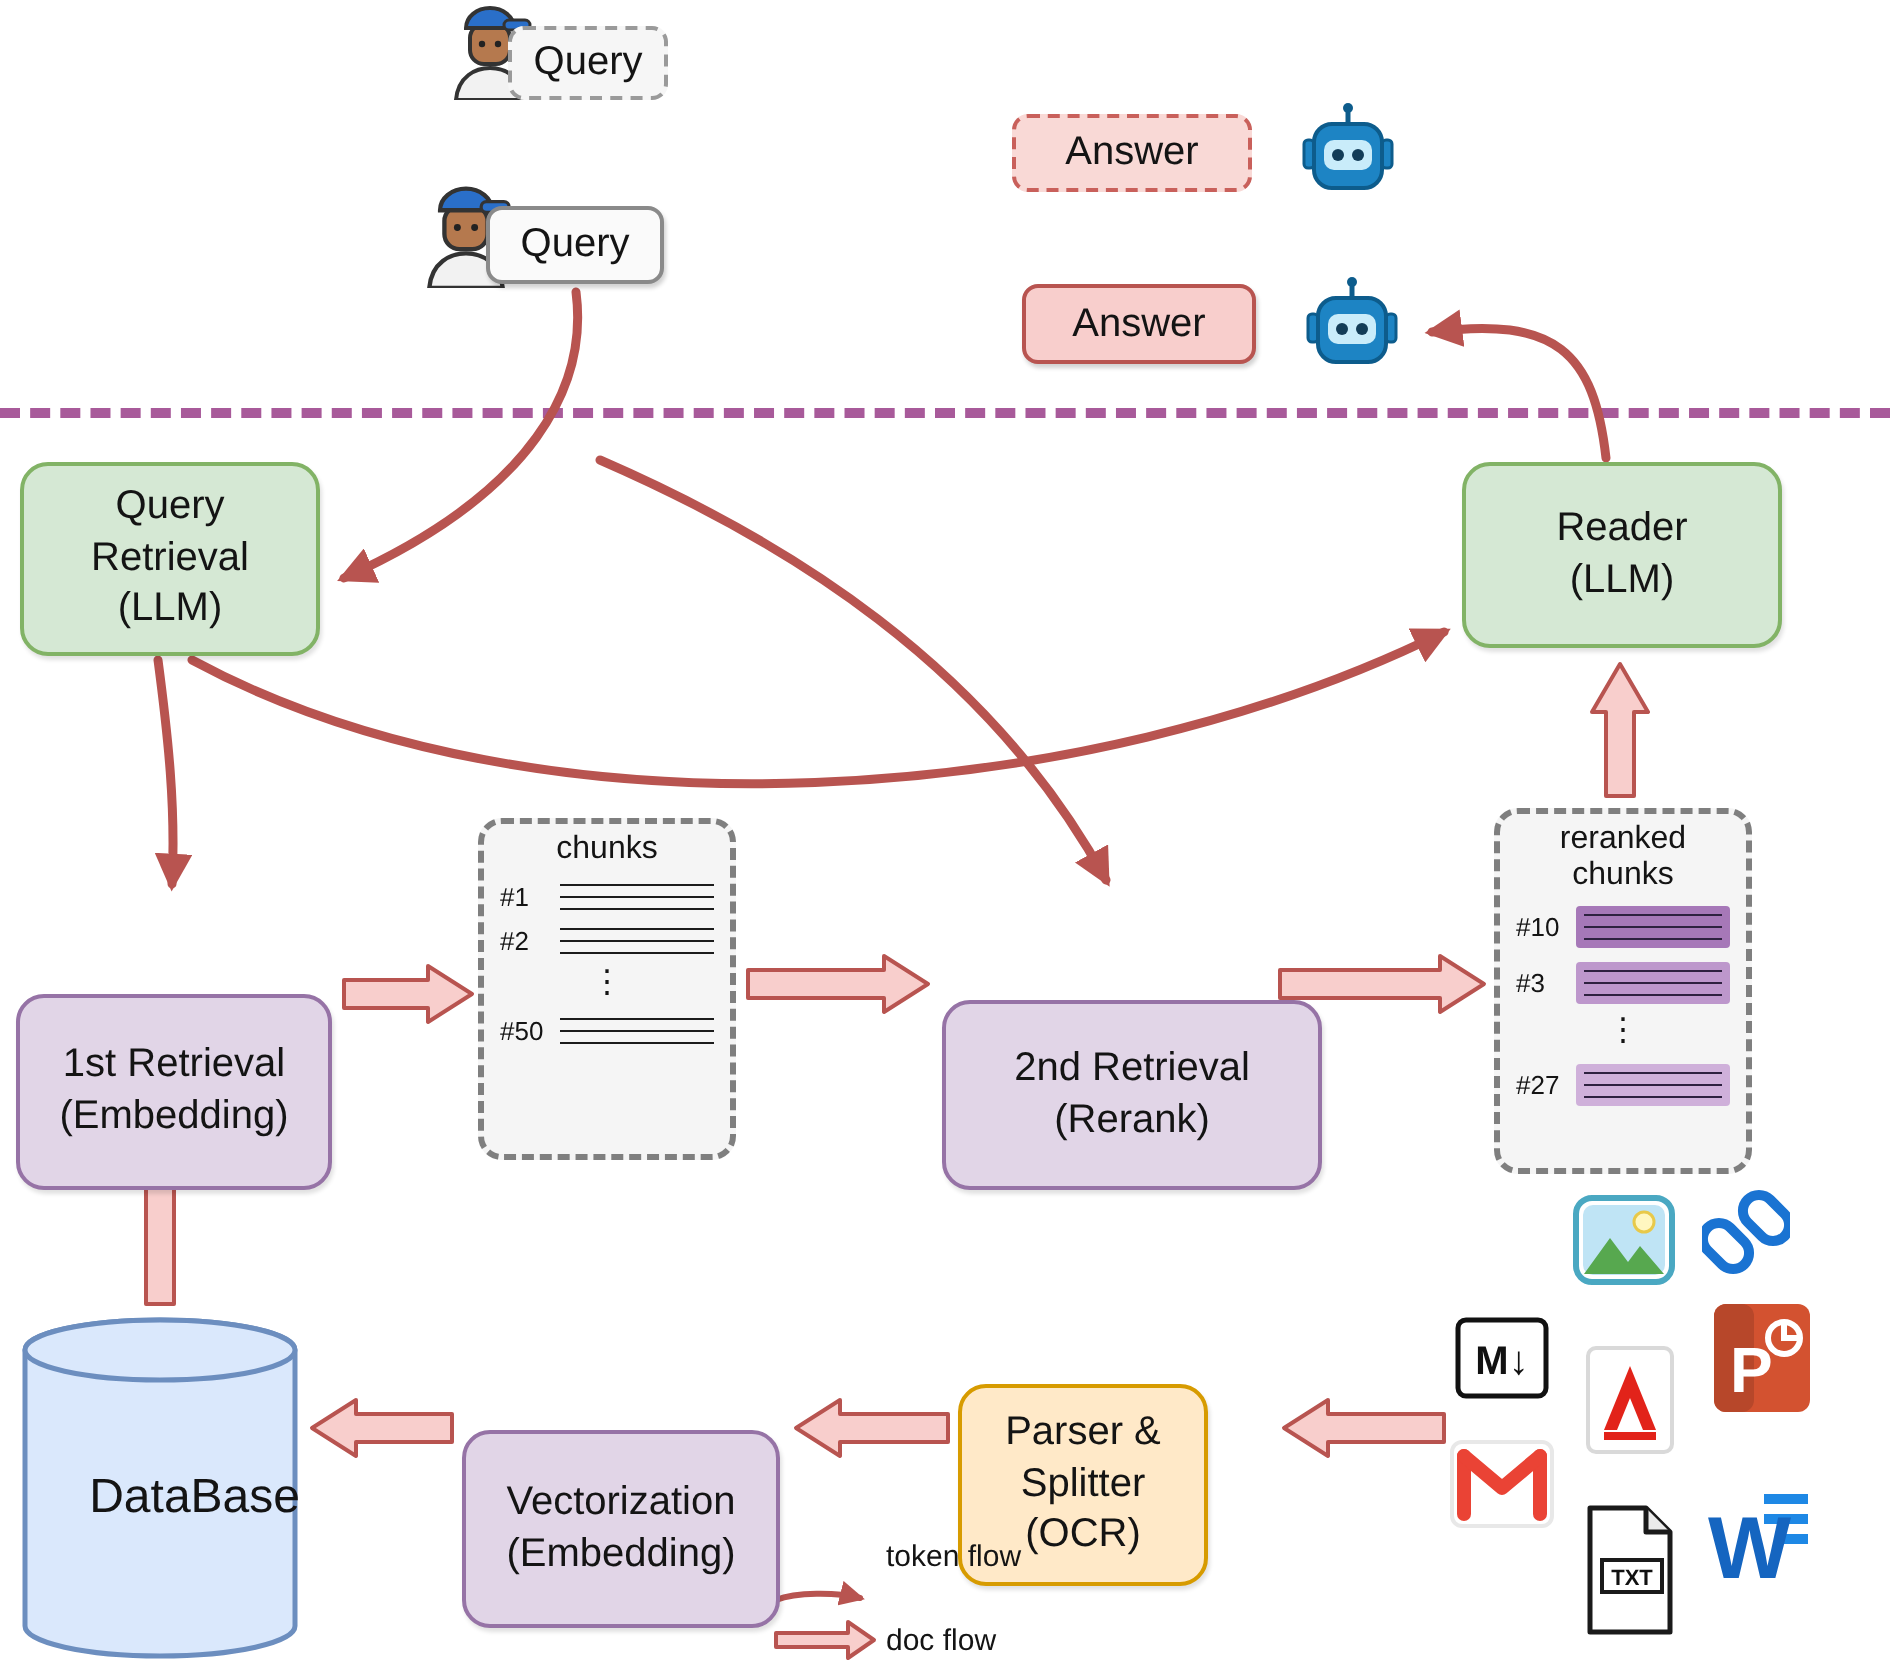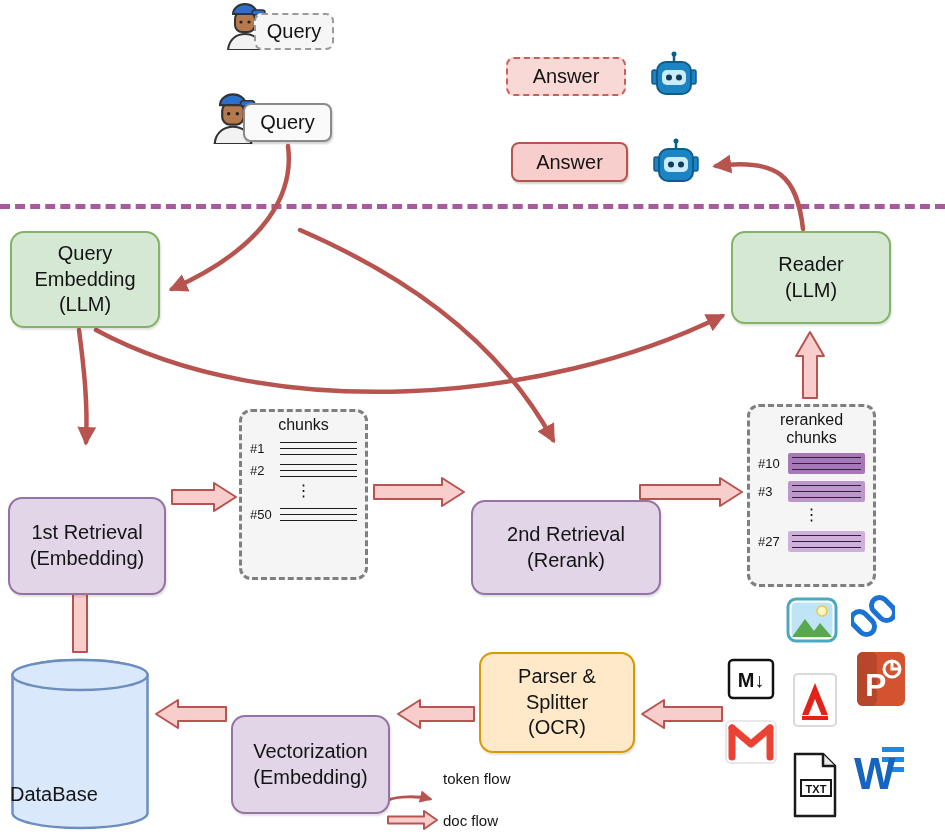--- a/index.html
+++ b/index.html
@@ -35,22 +35,22 @@
   .clines i{display:block;border-top:1.8px solid #1c1c1c;margin:5px 0 0;}
   .clines i:first-child{margin-top:0;}
   .cdots{text-align:center;font-size:16px;margin-top:3px;}
   .rr-bar{flex:1;padding:4px 4px;border-radius:2px;}
   .rr-bar i{display:block;border-top:1.8px solid #2e2140;margin:5px 0 0;}
   .rr-bar i:first-child{margin-top:0;}
   .bar-1{background:#a678b8;}
   .bar-2{background:#bd97cc;}
   .bar-3{background:#cfb0da;}
 
-  .db-label{position:absolute;left:10px;top:735px;width:140px;text-align:left;
-            font-size:20px;z-index:4;margin-top:48px;}
+  .db-label{position:absolute;left:10px;top:735px;width:140px;text-align:right;
+            font-size:24px;z-index:4;}
   .legend-label{position:absolute;z-index:3;font-size:15px;}
 </style>
 </head>
 <body>
 
 <div class="stage">
 
   <div class="separator"></div>
 
   <svg class="arrows" width="945" height="837" viewBox="0 0 945 837">
@@ -137,21 +137,21 @@
       <rect x="41" y="20" width="5" height="14" rx="2" fill="#1d84c4" stroke="#0d5c8c" stroke-width="1.5"></rect>
       <rect x="7" y="12" width="34" height="32" rx="9" fill="#1d84c4" stroke="#0d5c8c" stroke-width="2"></rect>
       <rect x="12" y="20" width="24" height="15" rx="5" fill="#c9ecfa"></rect>
       <circle cx="19" cy="27.5" r="3" fill="#123c57"></circle>
         <circle cx="29" cy="27.5" r="3" fill="#123c57"></circle>
     </svg>
   </span>
 
   <div class="node green" style="left:10px;top:231px;width:150px;height:97px">
     <span>Query</span>
-    <span>Embedding</span>
+    <span>Retrieval</span>
     <span>(LLM)</span>
   </div>
 
   <div class="node green" style="left:731px;top:231px;width:160px;height:93px">
     <span>Reader</span>
     <span>(LLM)</span>
   </div>
 
   <div class="node purple" style="left:8px;top:451px;width:158px;height:98px">
     <span>1st Retrieval</span>
@@ -161,21 +161,21 @@
   <div class="node purple" style="left:471px;top:454px;width:190px;height:95px">
     <span>2nd Retrieval</span>
     <span>(Rerank)</span>
   </div>
 
   <div class="node purple" style="left:231px;top:669px;width:159px;height:99px">
     <span>Vectorization</span>
     <span>(Embedding)</span>
   </div>
 
-  <div class="node orange" style="left:479px;top:652px;width:156px;height:101px">
+  <div class="node orange" style="left:479px;top:692px;width:125px;height:101px">
     <span>Parser &amp;</span>
     <span>Splitter</span>
     <span>(OCR)</span>
   </div>
 
   <span class="icon" style="left:10px;top:658px">
     <svg width="140" height="172" viewBox="0 0 140 172">
       <path d="M2.5,17 V155 A67.5 15 0 0 0 137.5 155 V17 A67.5 15 0 0 0 2.5 17 Z" fill="#dae8fc" stroke="#6c8ebf" stroke-width="2.5"></path>
       <ellipse cx="70" cy="17" rx="67.5" ry="15" fill="#dae8fc" stroke="#6c8ebf" stroke-width="2.5"></ellipse>
     </svg>

